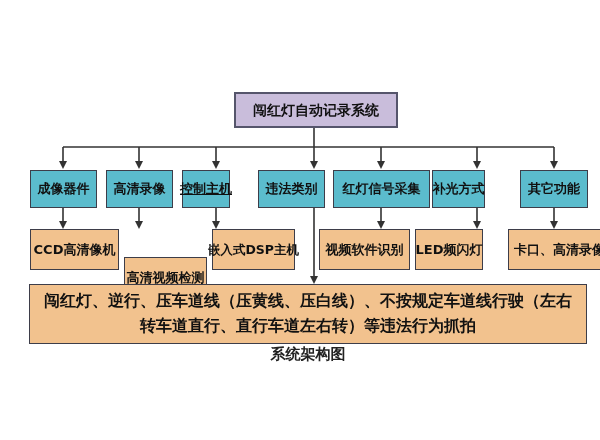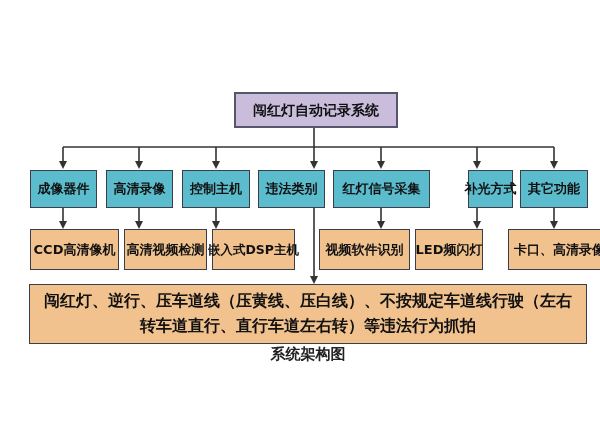--- a/index.html
+++ b/index.html
@@ -46,28 +46,28 @@
   }
   .node.root {
     left: 234px; top: 92px; width: 164px; height: 36px;
     background: var(--root-fill);
     border: 2px solid var(--root-border);
     font-size: 14px;
   }
   .node.cat { top: 170px; height: 38px; background: var(--category-fill); }
   .cat.c0 { left: 30px;  width: 67px; }
   .cat.c1 { left: 106px; width: 67px; }
-  .cat.c2 { left: 182px; width: 68px; }
+  .cat.c2 { left: 182px; width: 48px; text-decoration: underline; }
   .cat.c3 { left: 258px; width: 67px; }
   .cat.c4 { left: 333px; width: 97px; }
-  .cat.c5 { left: 468px; width: 45px; }
+  .cat.c5 { left: 432px; width: 53px; }
   .cat.c6 { left: 520px; width: 68px; }
   .node.det { top: 229px; height: 41px; background: var(--detail-fill); }
   .det.d0 { left: 30px;  width: 89px; }
-  .det.d1 { left: 124px; width: 83px; }
+  .det.d1 { left: 124px; width: 83px; margin-top: 28px; }
   .det.d2 { left: 212px; width: 83px; font-size: 12.5px; }
   .det.d3 { left: 319px; width: 91px; }
   .det.d4 { left: 415px; width: 68px; }
   .det.d5 { left: 508px; width: 103px; }
   .node.violations {
     left: 29px; top: 284px; width: 558px; min-height: 43px;
     background: var(--detail-fill);
     white-space: normal;
     padding: 4px 10px;
     line-height: 1.55;

